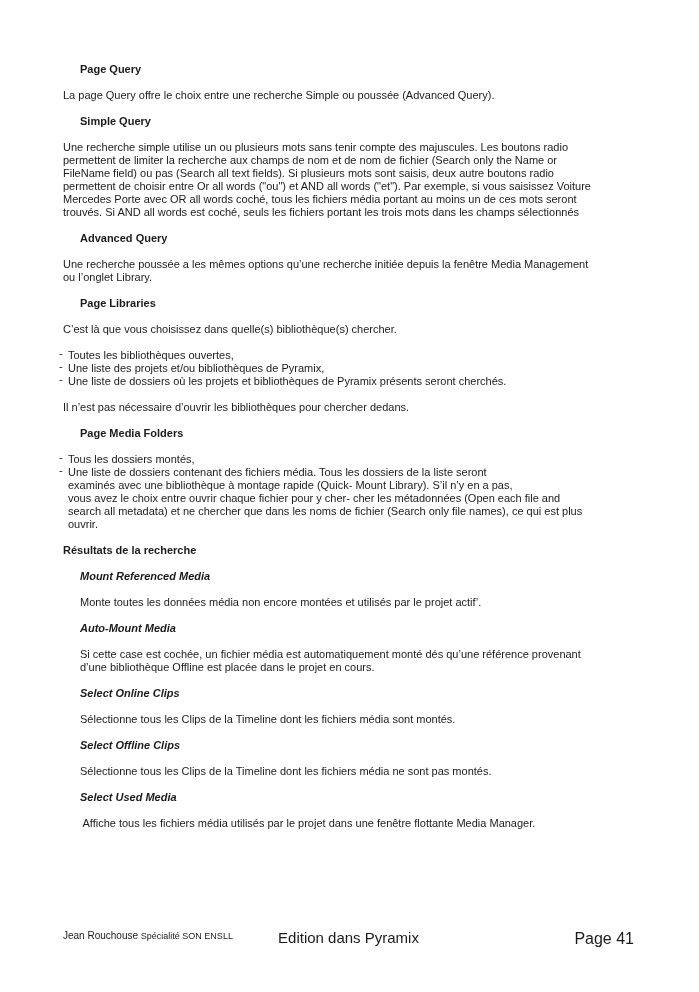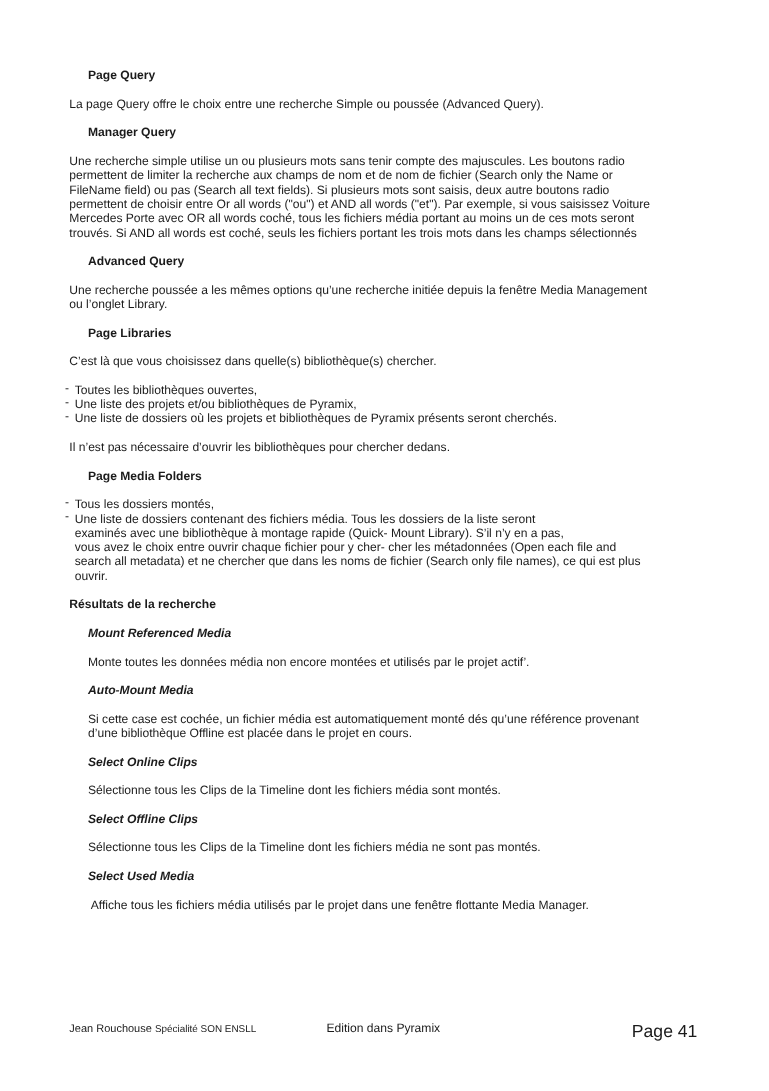--- a/index.html
+++ b/index.html
@@ -45,37 +45,37 @@
     top: 929px; left: 63px; right: 65px;
     height: 14px;
   }
   .f-left {
     position: absolute; left: 0; top: 1px;
     font-size: 10px; white-space: pre;
   }
   .f-left .f-small { font-size: 9px; }
   .f-center {
     position: absolute; left: 0; right: 0; top: 0;
-    text-align: center; font-size: 11px;
+    text-align: center; font-size: 15px;
   }
   .f-right {
     position: absolute; right: 0; top: 1px;
     font-size: 16px;
   }
 </style>
 </head>
 <body>
 
 <div class="page">
   <div class="content">
       <div class="block heading bold indent">Page Query</div>
       <div class="block para">
         <div class="line">La page Query offre le choix entre une recherche Simple ou poussée (Advanced Query).</div>
       </div>
-      <div class="block heading bold indent">Manager Query</div>
+      <div class="block heading bold indent">Simple Query</div>
       <div class="block para">
         <div class="line">Une recherche simple utilise un ou plusieurs mots sans tenir compte des majuscules. Les boutons radio</div>
         <div class="line">permettent de limiter la recherche aux champs de nom et de nom de fichier (Search only the Name or</div>
         <div class="line">FileName field) ou pas (Search all text fields). Si plusieurs mots sont saisis, deux autre boutons radio</div>
         <div class="line">permettent de choisir entre Or all words ("ou") et AND all words ("et"). Par exemple, si vous saisissez Voiture</div>
         <div class="line">Mercedes Porte avec OR all words coché, tous les fichiers média portant au moins un de ces mots seront</div>
         <div class="line">trouvés. Si AND all words est coché, seuls les fichiers portant les trois mots dans les champs sélectionnés</div>
       </div>
       <div class="block heading bold indent">Advanced Query</div>
       <div class="block para">

